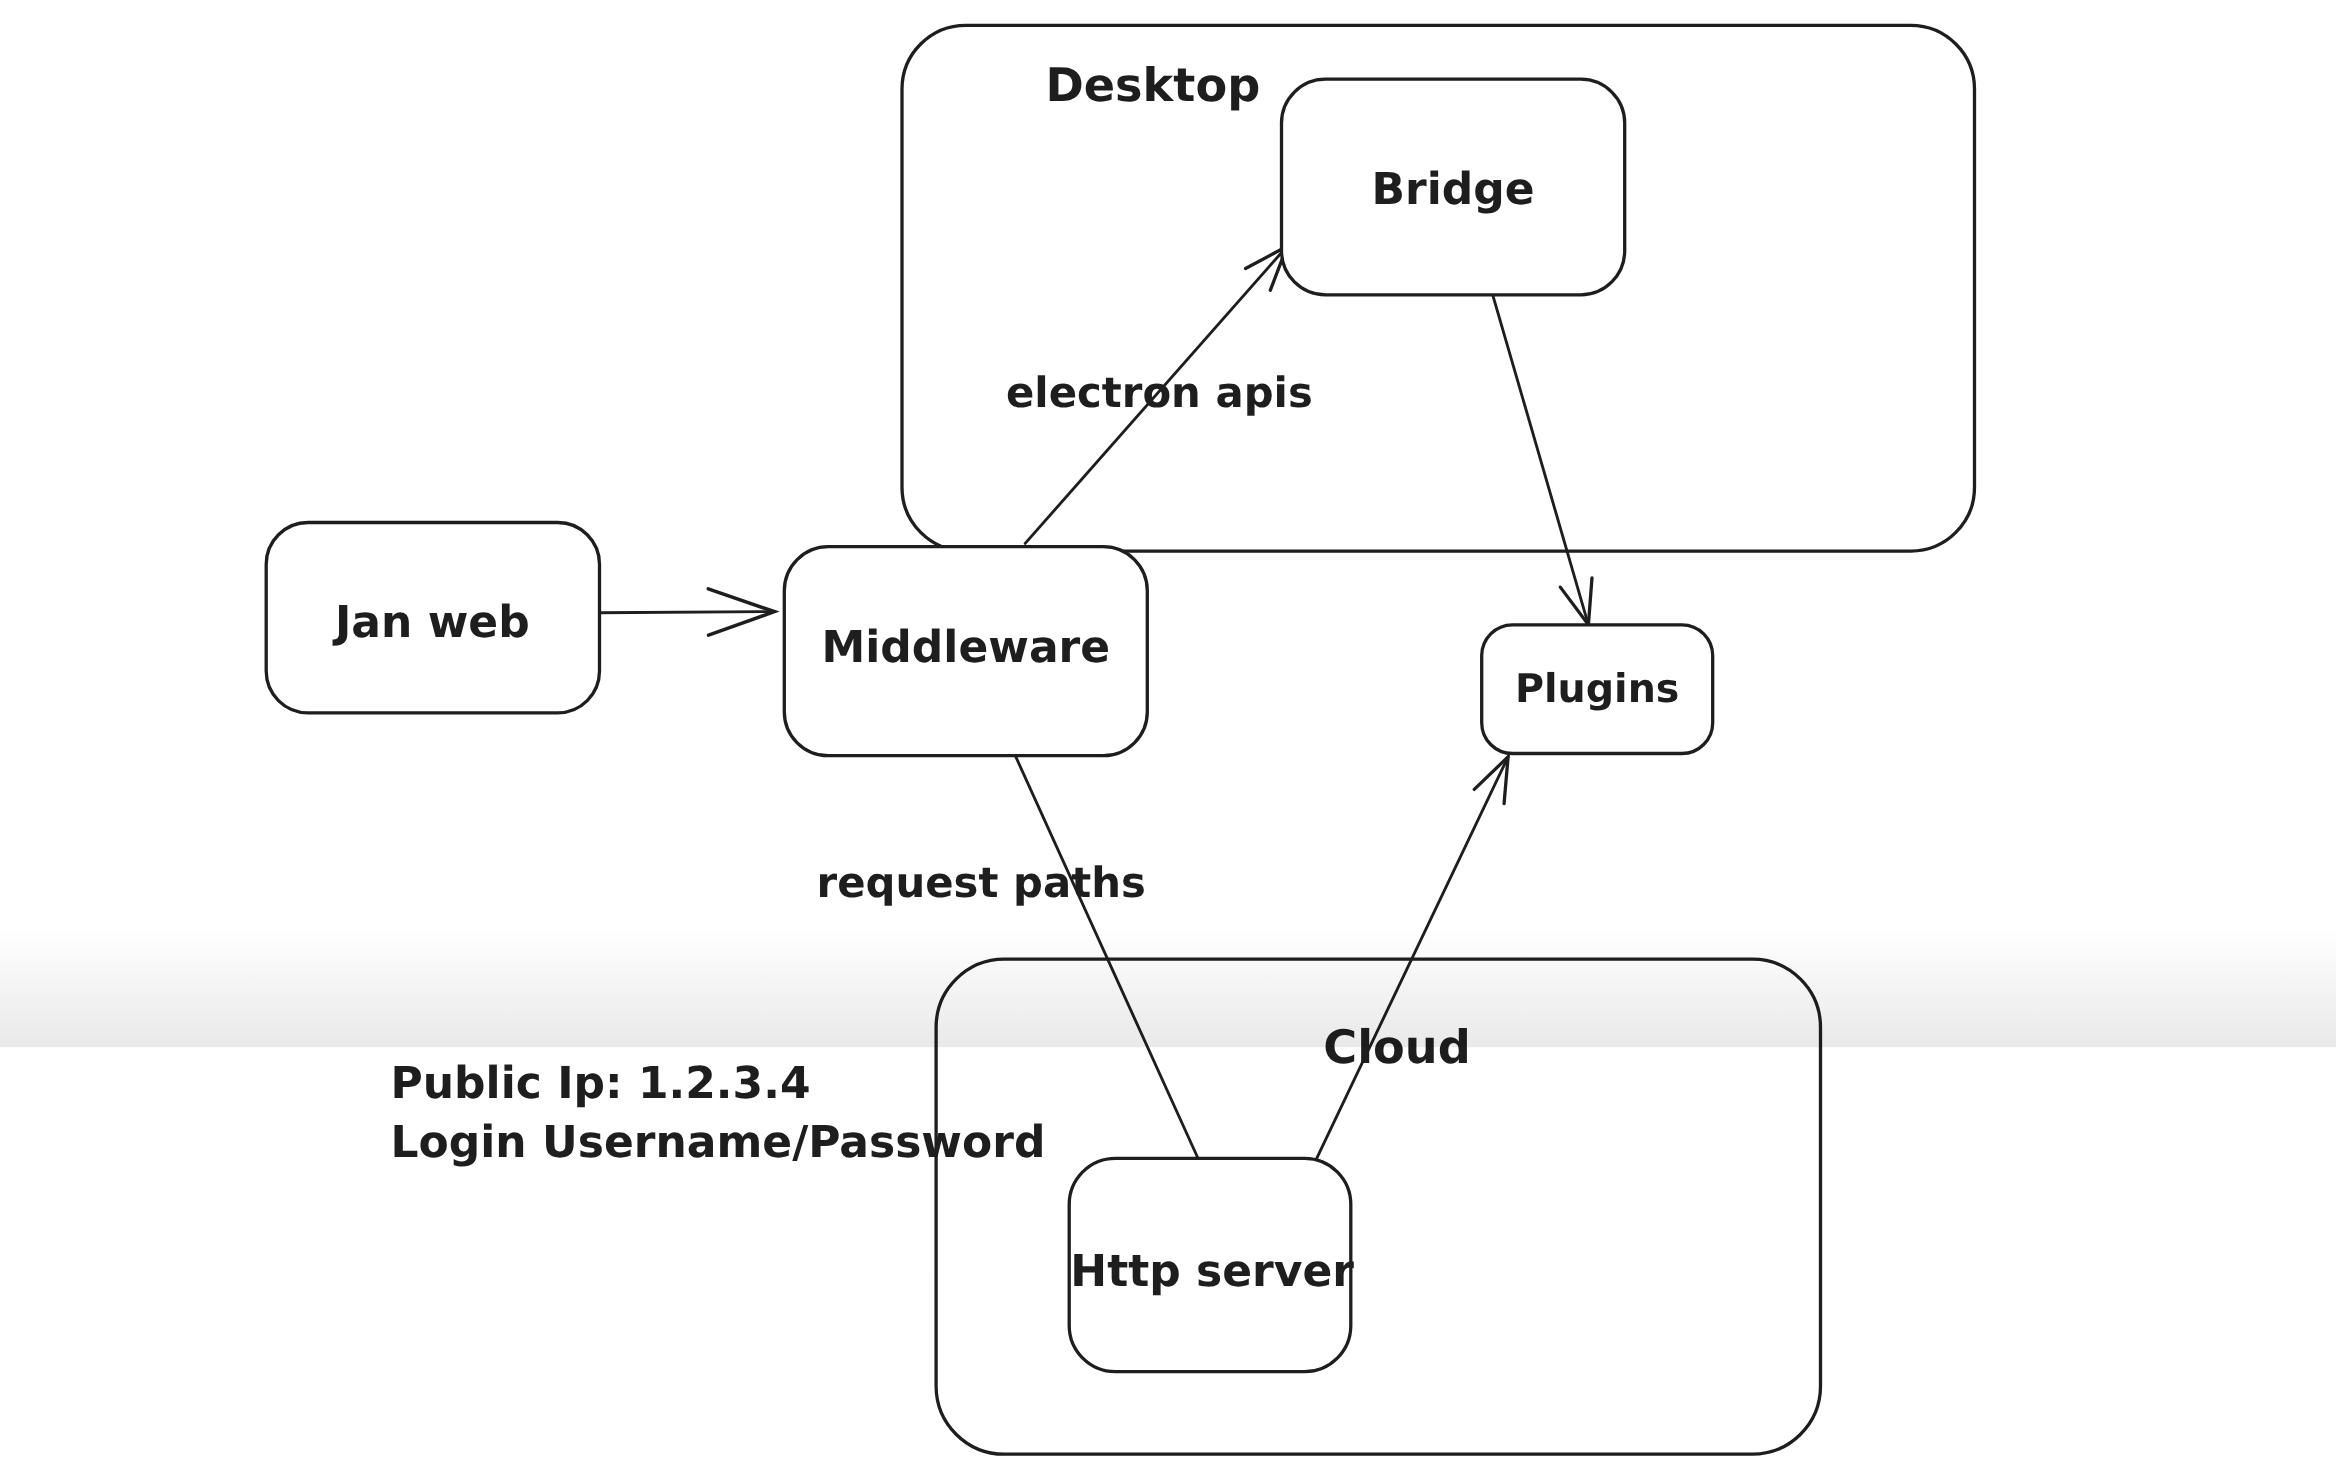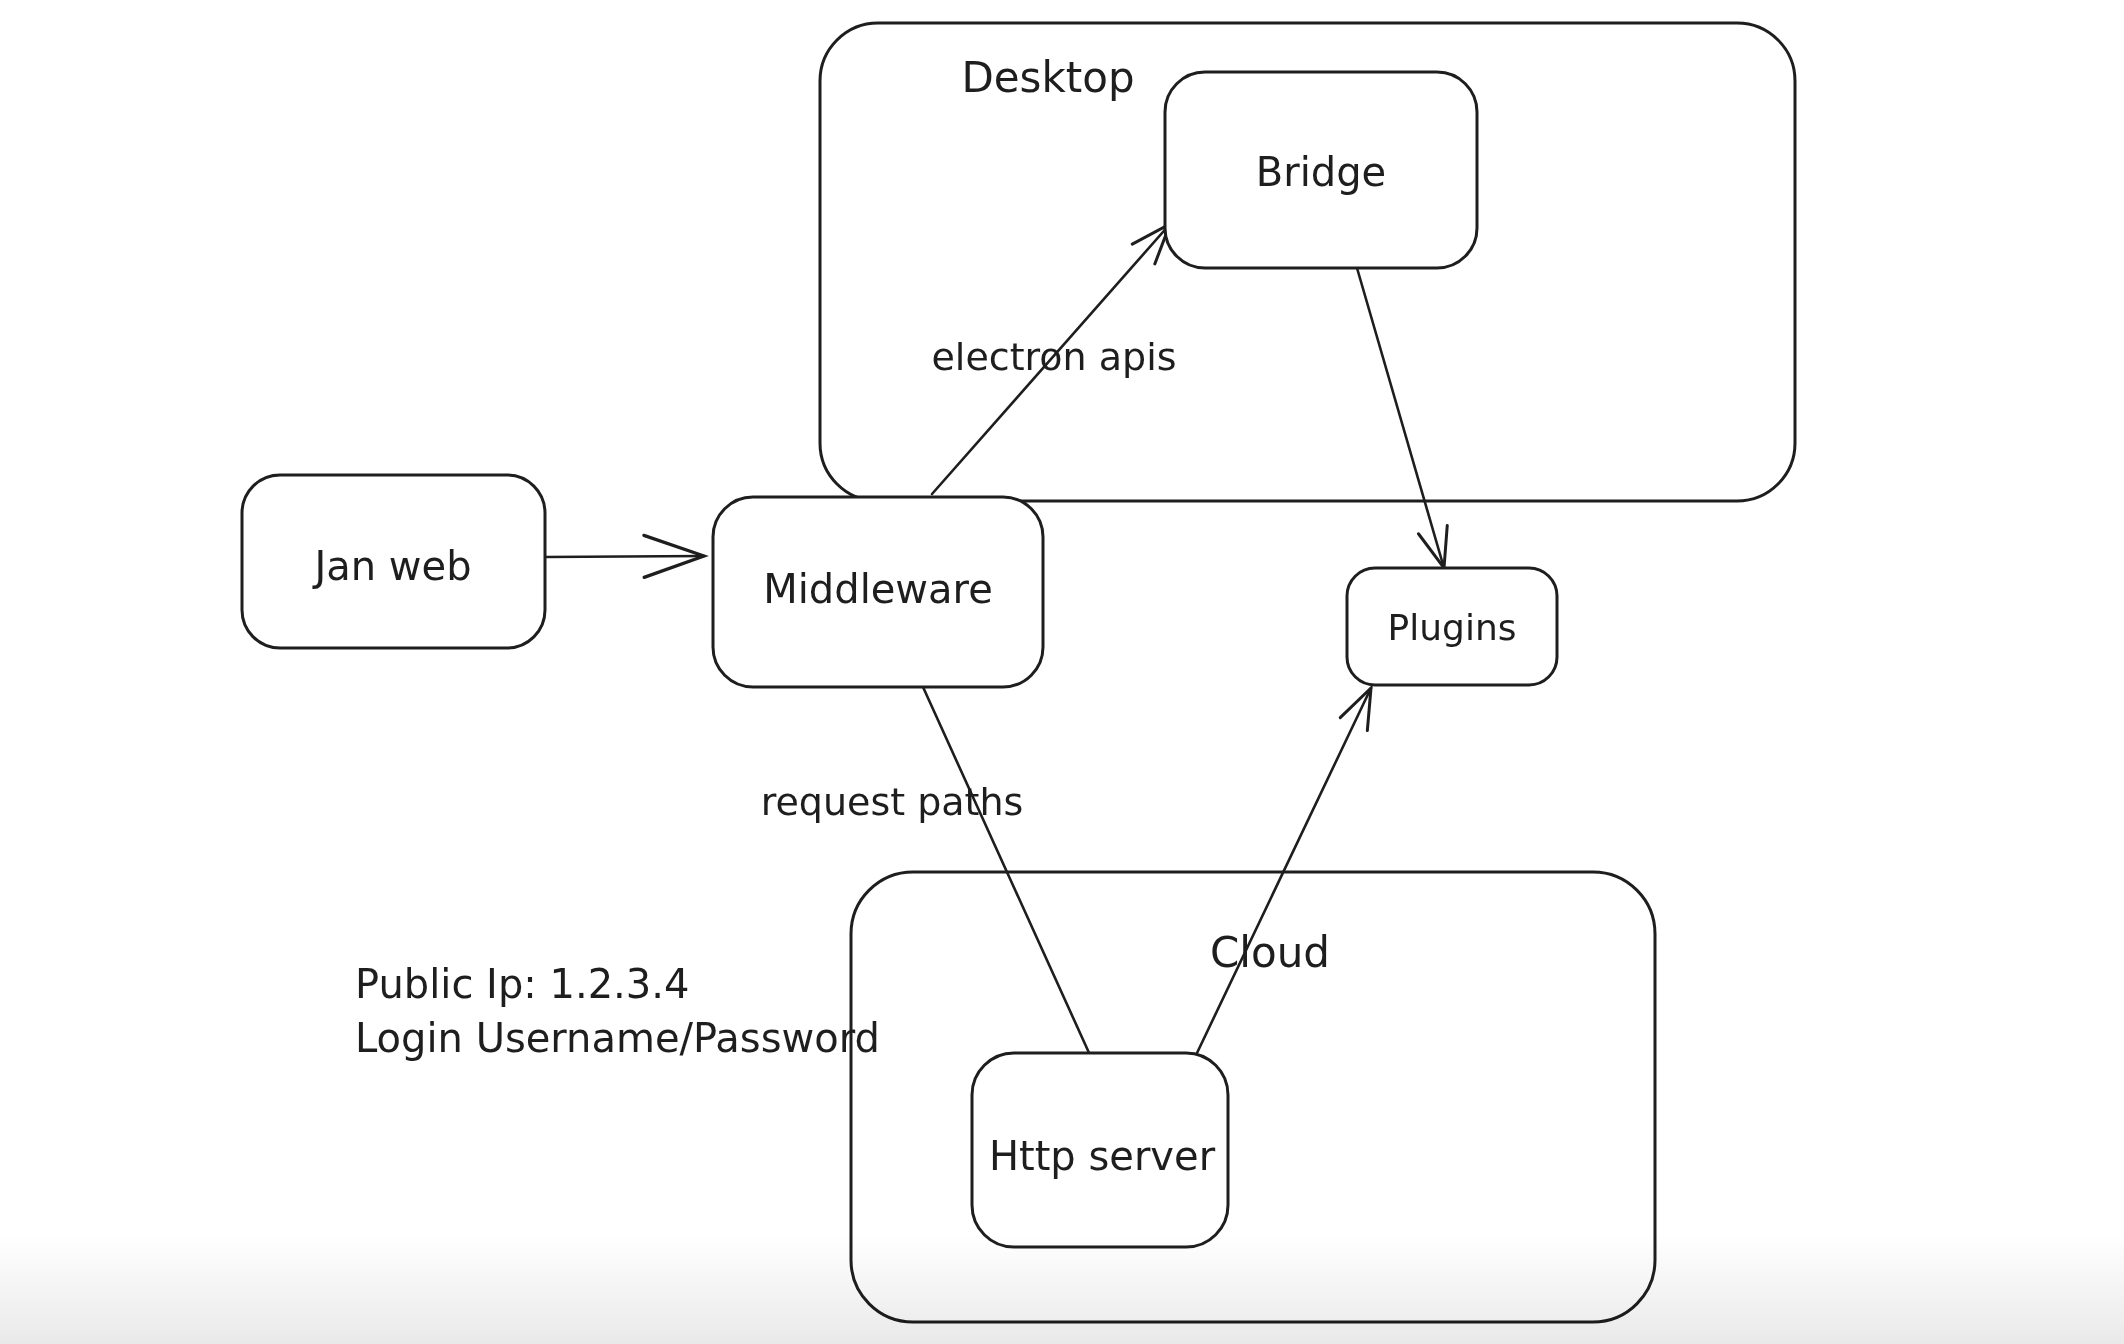--- a/index.html
+++ b/index.html
@@ -7,22 +7,23 @@
     padding: 0;
     width: 2124px;
     height: 1344px;
     background: #ffffff;
     overflow: hidden;
     font-family: "DejaVu Sans", cursive, sans-serif;
   }
   .stage {
     position: relative;
     width: 2124px;
-    height: 1344px;
+    height: 952px;
     background: #ffffff;
+    font-weight: bold;
   }
   svg.diagram {
     position: absolute;
     left: 0;
     top: 0;
     display: block;
   }
   .node-shape {
     fill: #ffffff;
     stroke: #1e1e1e;

